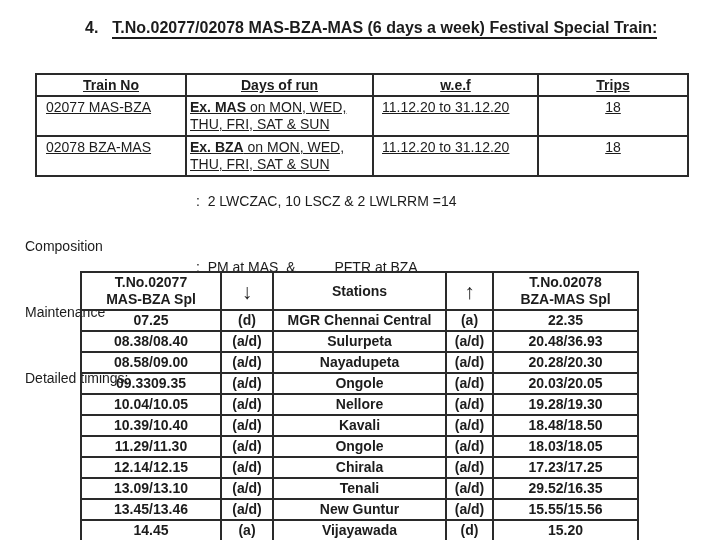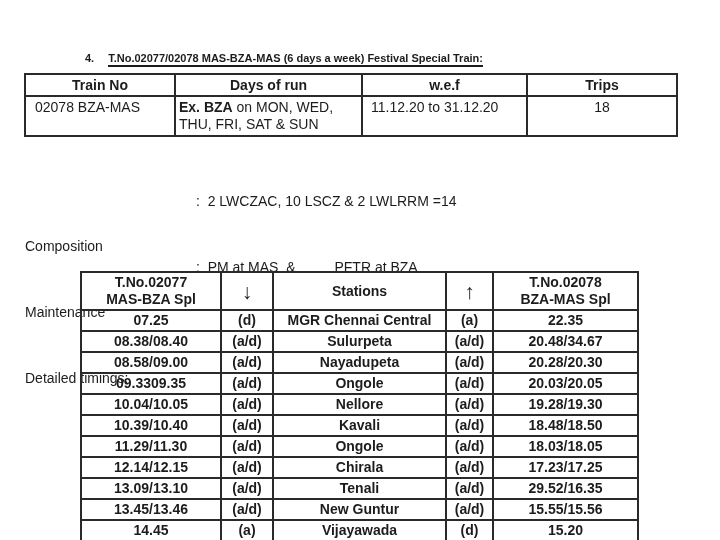--- a/index.html
+++ b/index.html
@@ -7,38 +7,38 @@
   body {
     font-family: "Liberation Sans", "DejaVu Sans", sans-serif;
     color: #1c1c1c;
     position: relative;
   }
 
   
   .doc-title {
     position: absolute;
     left: 85px; top: 19px;
-    font-size: 11px; font-weight: bold;
+    font-size: 16px; font-weight: bold;
     white-space: nowrap;
-    margin-top: 33px;
   }
   .doc-title .num { display: inline-block; margin-right: 14px; }
   .doc-title .txt {
     text-decoration: none;
     border-bottom: 2px solid #1c1c1c;
     padding-bottom: 1px;
   }
 
   
   table { border-collapse: collapse; table-layout: fixed; }
   .summary-table {
     position: absolute;
-    left: 24px; top: 73px;
+    left: 35px; top: 73px;
     width: 652px;
     font-size: 14px;
+    text-decoration: underline;
   }
   .summary-table th, .summary-table td {
     border: 2px solid #2a2a2a;
     vertical-align: top;
     line-height: 17px;
   }
   .summary-table th {
     font-weight: bold; text-align: center;
     height: 22px; padding: 2px 0 1px 0;
   }
@@ -91,20 +91,26 @@
   <thead>
     <tr>
       <th>Train No</th>
       <th>Days of run</th>
       <th>w.e.f</th>
       <th>Trips</th>
     </tr>
   </thead>
   <tbody>
 
+      <tr>
+        <td class="c-train">02077 MAS-BZA</td>
+        <td class="c-days"><b>Ex. MAS</b><span> on MON, WED, THU, FRI, SAT &amp; SUN</span></td>
+        <td class="c-wef">11.12.20 to 31.12.20</td>
+        <td class="c-trips">18</td>
+      </tr>
 
       <tr>
         <td class="c-train">02078 BZA-MAS</td>
         <td class="c-days"><b>Ex. BZA</b><span> on MON, WED, THU, FRI, SAT &amp; SUN</span></td>
         <td class="c-wef">11.12.20 to 31.12.20</td>
         <td class="c-trips">18</td>
       </tr>
     </tbody>
 </table>
 
@@ -151,21 +157,21 @@
         <td>MGR Chennai Central</td>
         <td>(a)</td>
         <td>22.35</td>
       </tr>
 
       <tr>
         <td>08.38/08.40</td>
         <td>(a/d)</td>
         <td>Sulurpeta</td>
         <td>(a/d)</td>
-        <td>20.48/34.67</td>
+        <td>20.48/36.93</td>
       </tr>
 
       <tr>
         <td>08.58/09.00</td>
         <td>(a/d)</td>
         <td>Nayadupeta</td>
         <td>(a/d)</td>
         <td>20.28/20.30</td>
       </tr>
 

